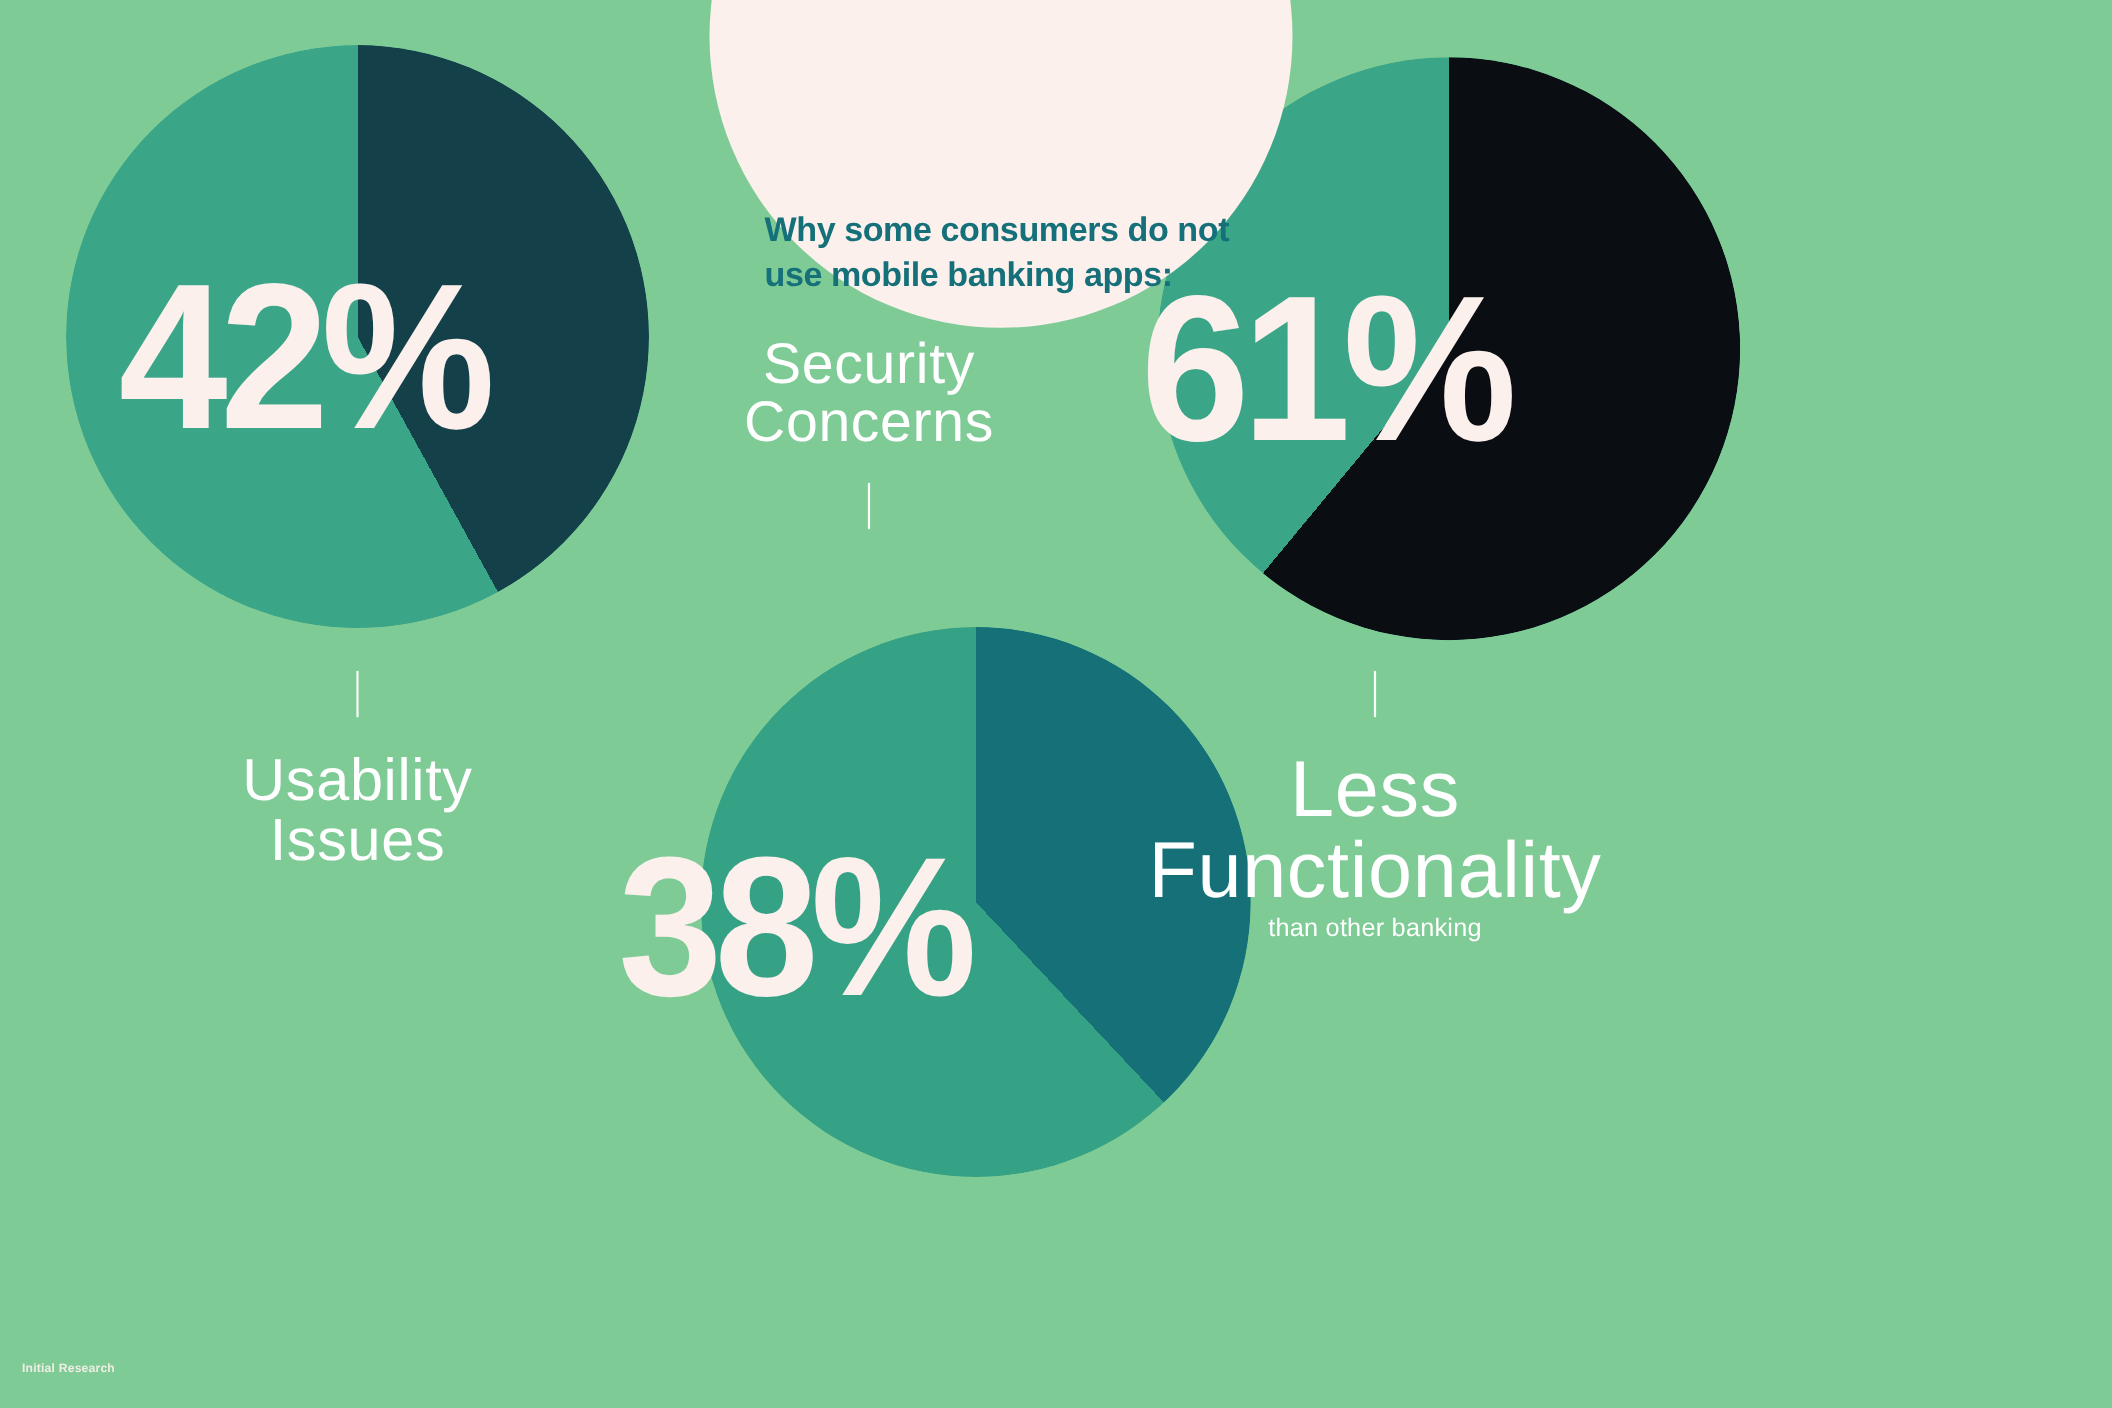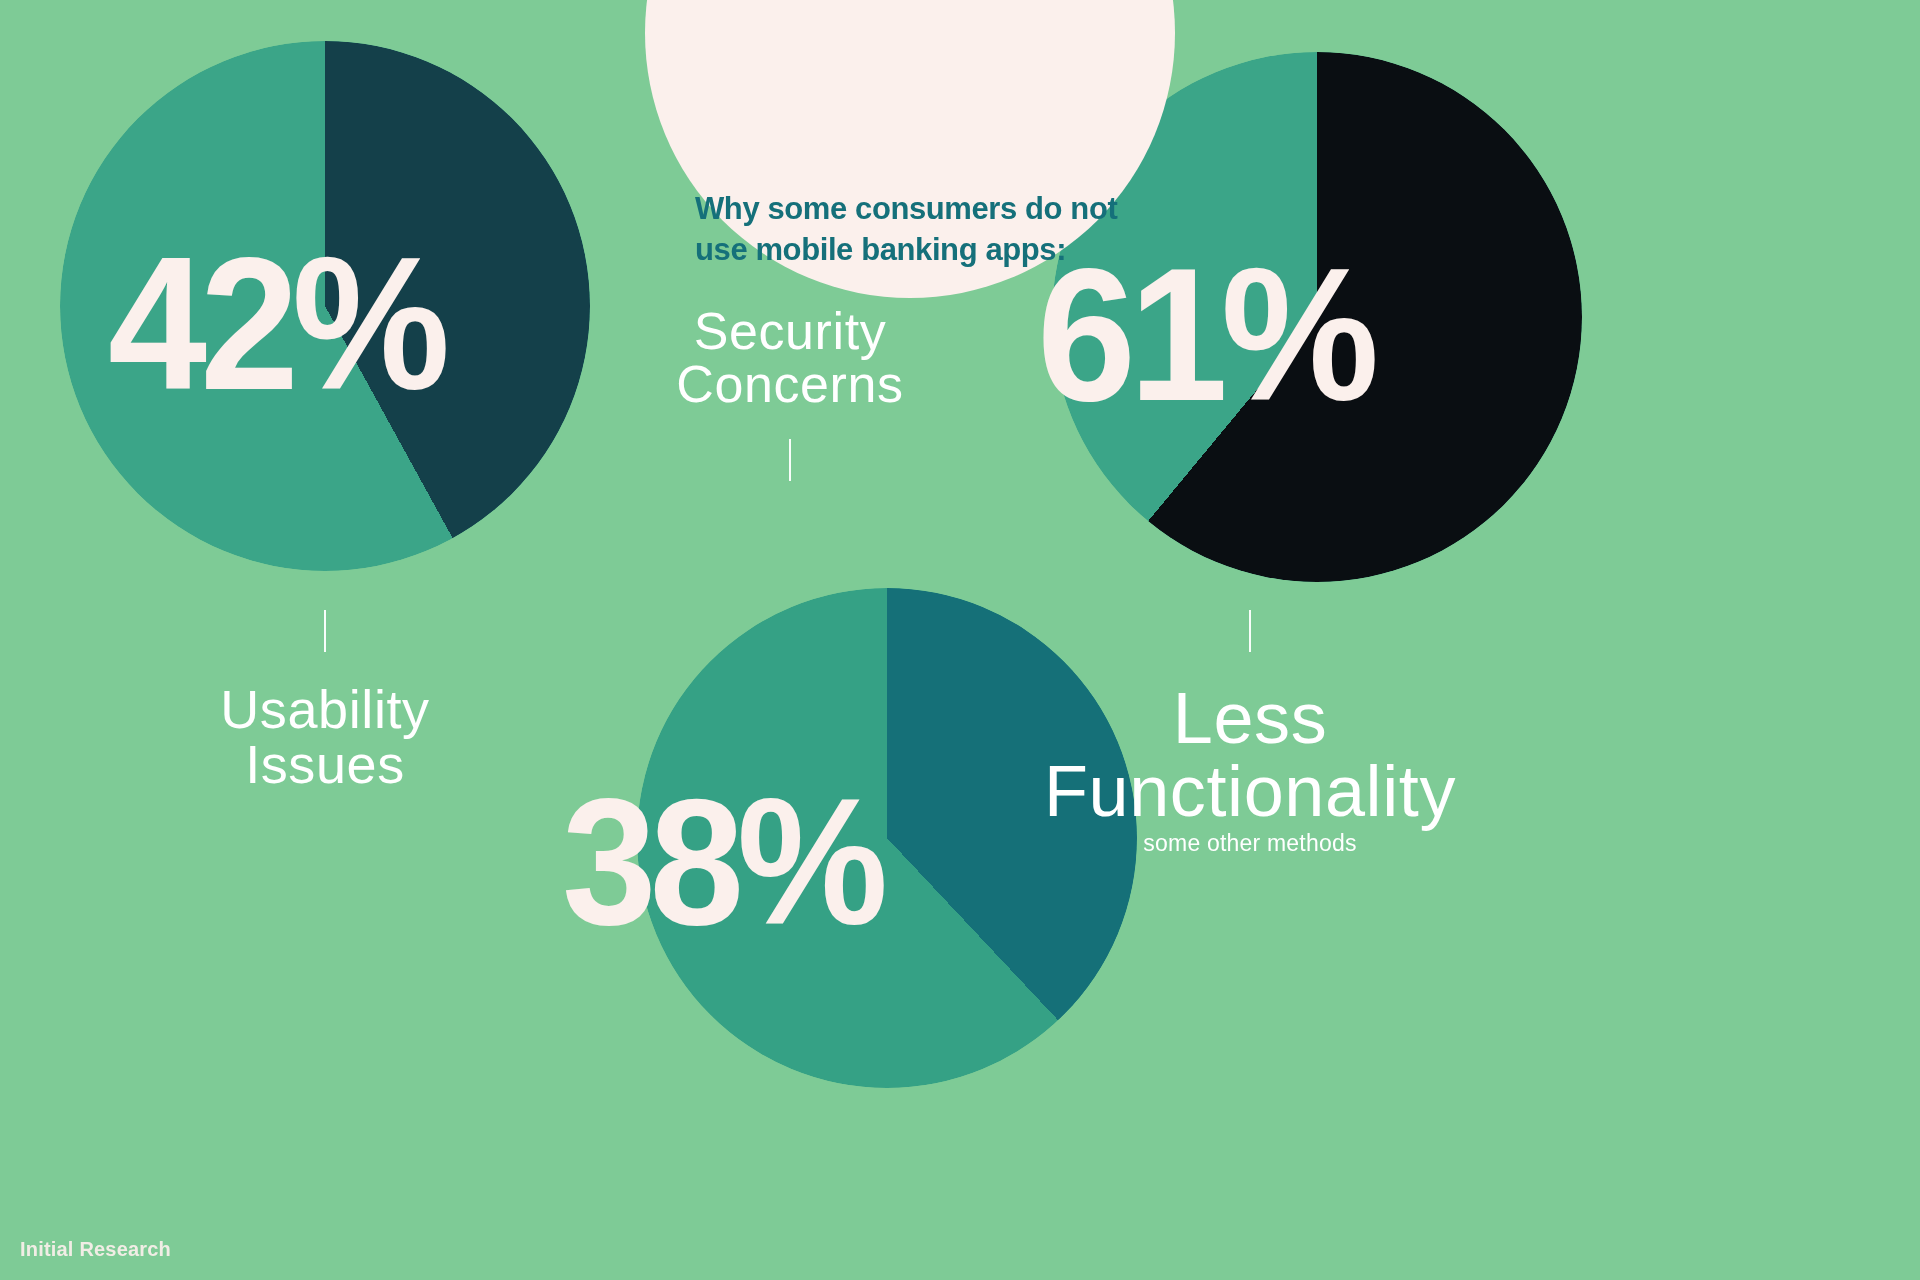--- a/index.html
+++ b/index.html
@@ -39,21 +39,21 @@
     font-size:178px;left:48px;top:180px;
   }
 
   
   #pie-functionality{left:1052px;top:52px;width:530px;height:530px;text-decoration:underline;}
   #pie-functionality .val{
     font-size:178px;left:-15px;top:180px;
   }
 
   
-  #pie-security{left:637px;top:588px;width:500px;height:500px;}
+  #pie-security{left:637px;top:570px;width:500px;height:500px;}
   #pie-security .val{
     font-size:170px;left:-75px;top:175px;
   }
 
   
   .label-block{position:absolute;z-index:5;text-align:center;color:#FFFFFF;}
   .label-block .tick{
     width:2px;background:#FFFFFF;margin:0 auto;opacity:.95;
   }
   .label-block .ltxt{
@@ -72,21 +72,21 @@
   #label-security .ltxt{font-size:52px;}
   #label-security .tick{height:42px;margin-top:28px;}
 
   #label-functionality{left:1040px;top:610px;width:420px;}
   #label-functionality .tick{height:42px;margin-bottom:30px;}
   #label-functionality .ltxt{font-size:72px;}
 
   
   #footer-credit{
     position:absolute;left:20px;top:1238px;z-index:7;
-    color:#FBF0EC;font-size:20px;font-weight:600;letter-spacing:0.2px;
+    color:#FBF0EC;font-size:11px;font-weight:600;letter-spacing:0.2px;
     opacity:.92;
     text-align:right;
   }
 </style>
 </head>
 <body>
 
 <div class="stage">
 
   <div class="pie" id="pie-usability">
@@ -129,18 +129,18 @@
   <div class="label-block" id="label-security">
     <div class="ltxt">Security
 Concerns</div>
     <div class="tick"></div>
   </div>
 
   <div class="label-block" id="label-functionality">
     <div class="tick"></div>
     <div class="ltxt">Less
 Functionality</div>
-    <div class="sub">some other methods</div>
+    <div class="sub">than other banking</div>
   </div>
 
   <div id="footer-credit">Initial Research</div>
 
 </div>
 
 </body></html>

